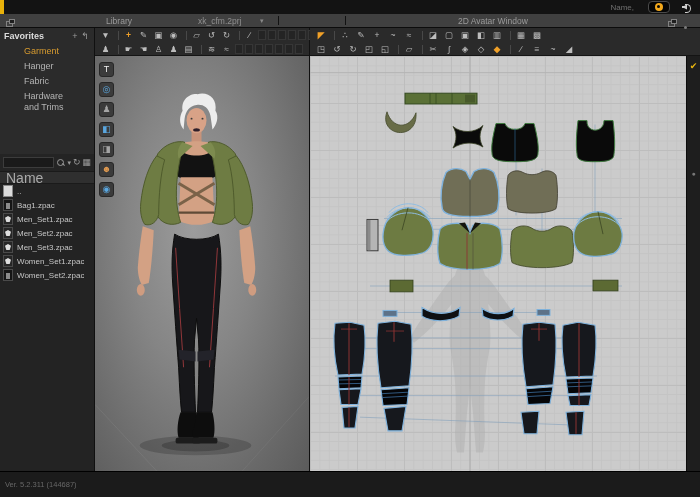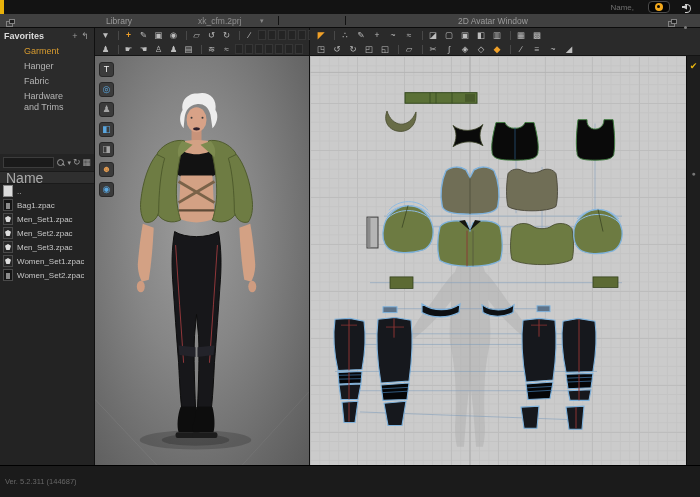--- a/index.html
+++ b/index.html
@@ -89,21 +89,21 @@
       linear-gradient(90deg,#c4c4c4 1px, transparent 1px);
     background-size:47px 47px,47px 47px,9.4px 9.4px,9.4px 9.4px;
     overflow:hidden; }
   .pattern-svg { position:absolute; inset:0; width:100%; height:100%; }
   .rstrip { width:14px; flex:none; background:#1e1e1e; border-left:1px solid #0c0c0c; display:flex; flex-direction:column; align-items:center; padding-top:4px; gap:0; }
   .rs-ic { font-size:9px; line-height:12px; color:#8a8a8a; }
   .rs-check { color:#e7b410; }
   .rs-dot { margin-top:96px; font-size:7px; color:#777; }
 
   
-  .statusbar { height:32px; background:#1b1b1b; border-top:1px solid #000; display:flex; align-items:center; flex:none; }
+  .statusbar { height:26px; background:#1b1b1b; border-top:1px solid #000; display:flex; align-items:center; flex:none; }
   .version { font-size:7.5px; color:#676767; padding-left:5px; }
 </style>
 </head>
 <body>
 
 <div id="app">
 
   <div class="menubar">
     <div class="accent"></div>
     <div class="spacer"></div>

